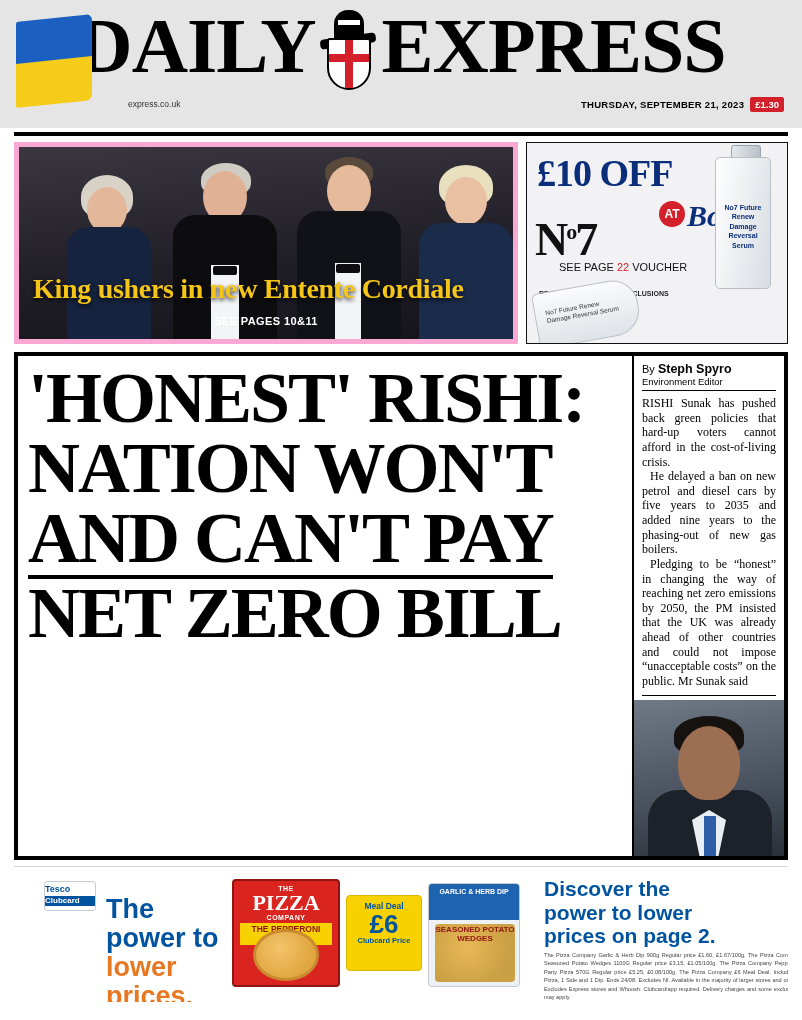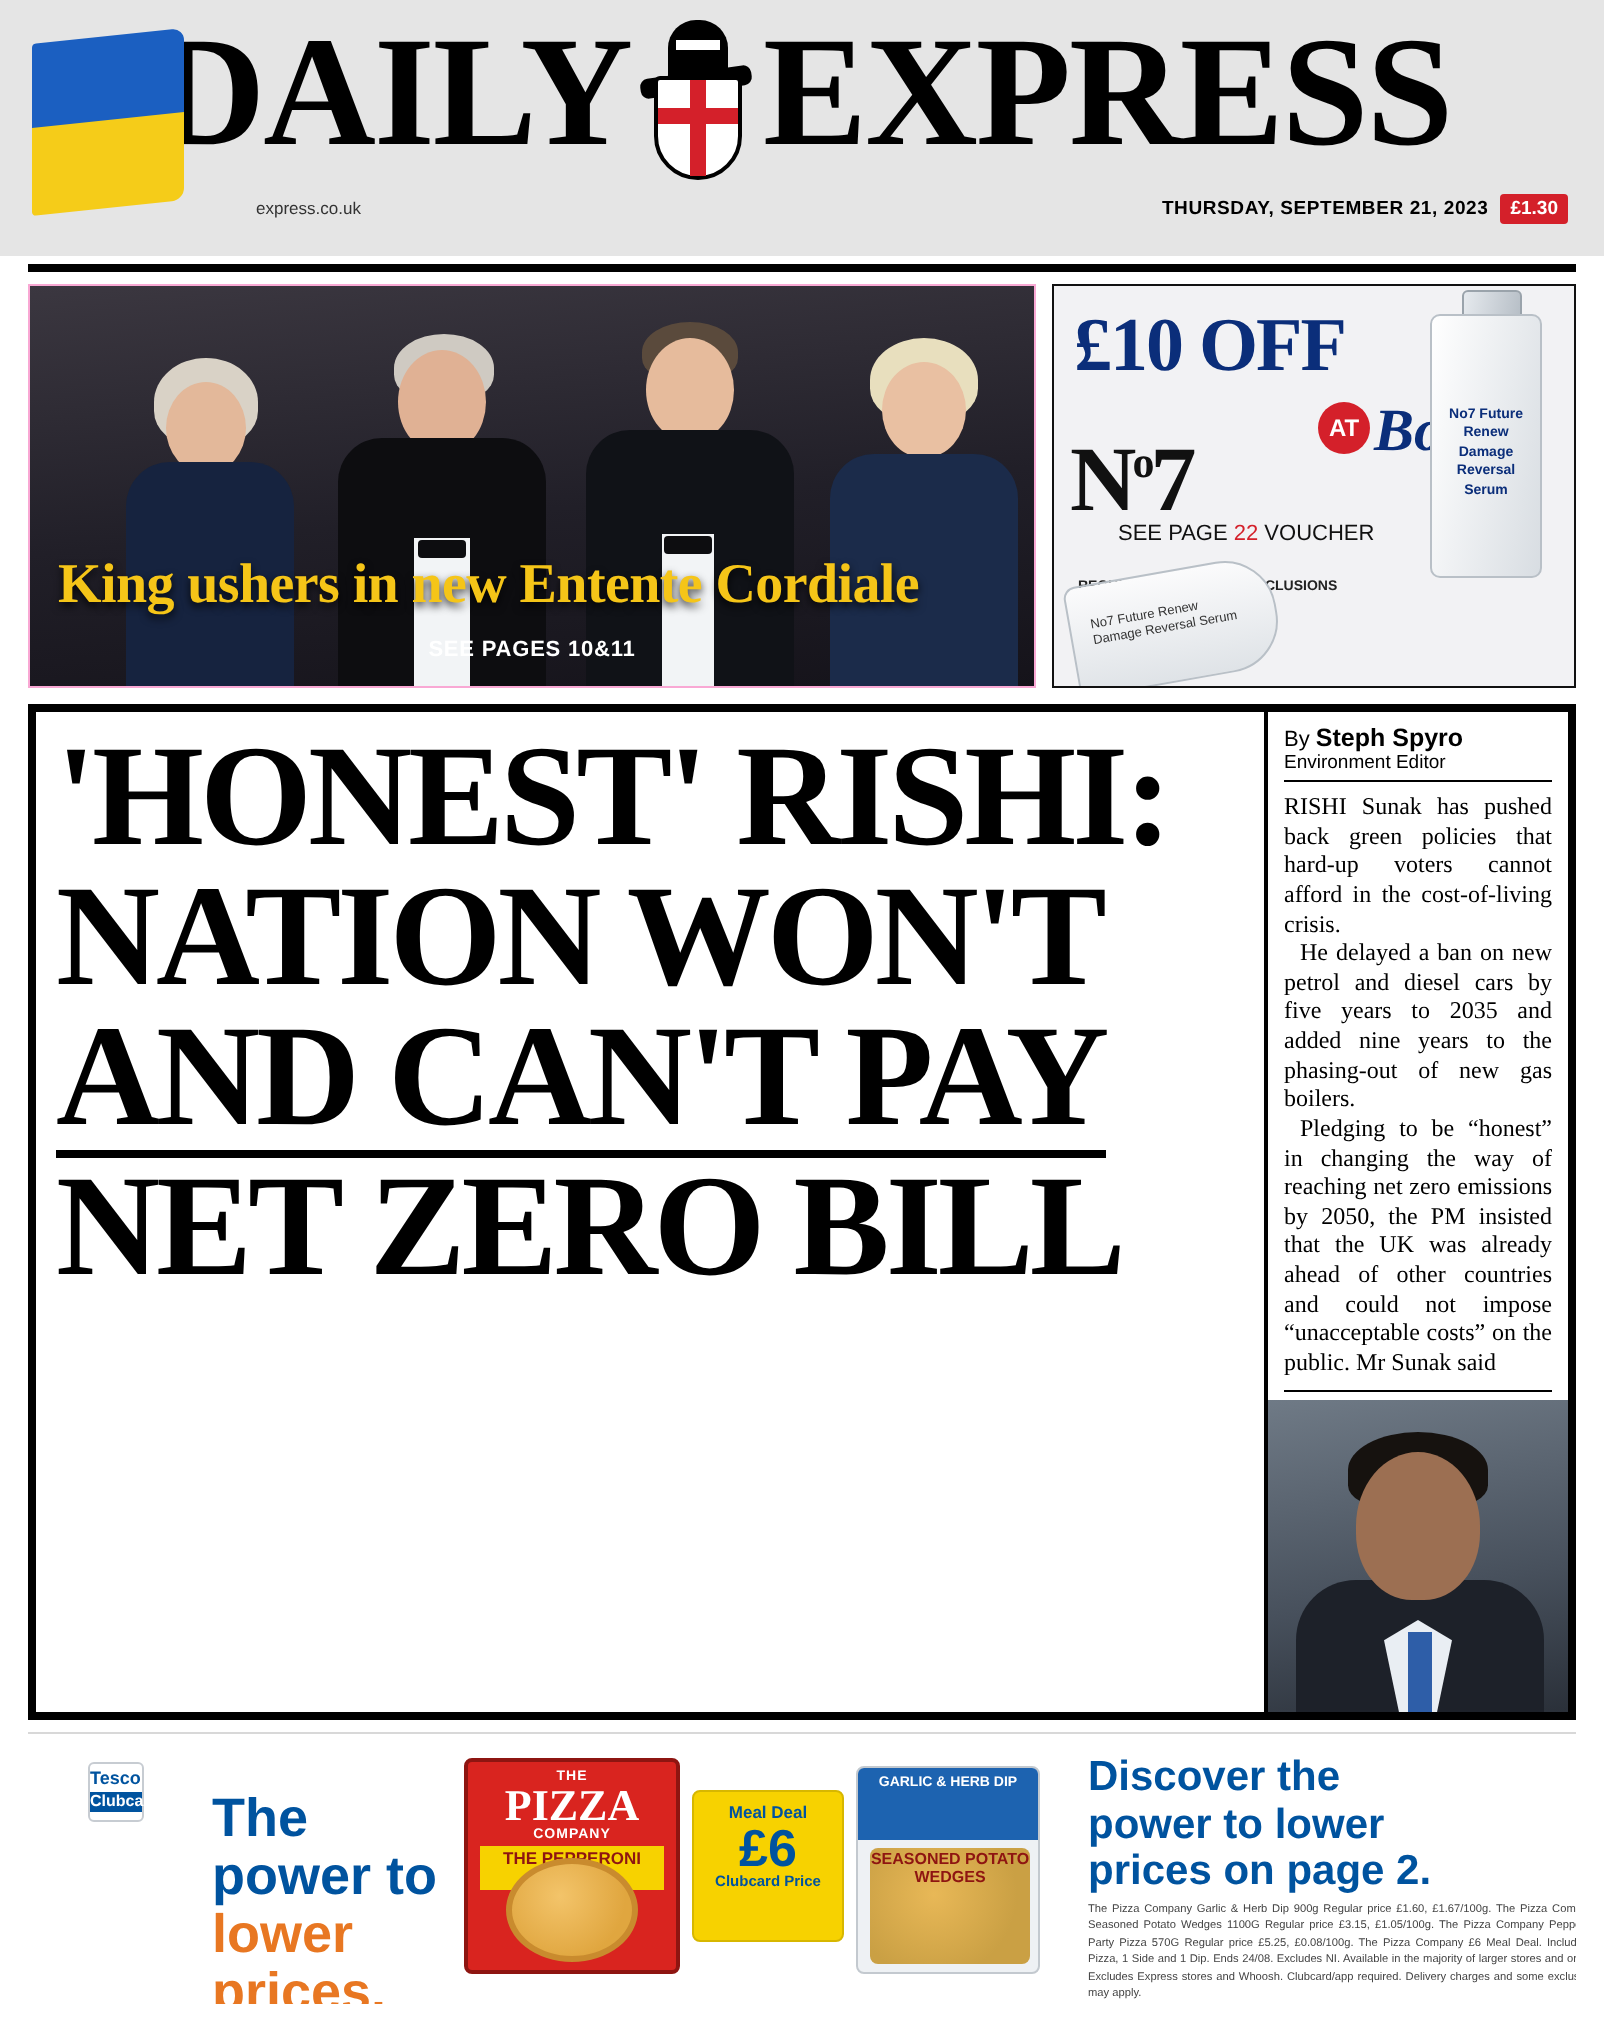--- a/index.html
+++ b/index.html
@@ -157,21 +157,21 @@
     display: flex;
     gap: 8px;
     margin: 6px 14px 0 14px;
     height: 202px;
   }
   .photo-panel {
     position: relative;
     flex: 0 0 504px;
     background: #000000;
     overflow: hidden;
-    border: 1px solid #f9a8d4;
+    border: 5px solid #f9a8d4;
   }
   .photo-bg {
     position: absolute; inset: 0;
     background: linear-gradient(175deg,#3b3740 0%,#211f28 55%,#15131a 100%);
   }
   .figure {
     position: absolute;
     bottom: 0;
   }
   .fig-body { position: absolute; bottom: 0; border-radius: 22px 22px 0 0; }
@@ -418,21 +418,21 @@
     position: relative;
     margin: 6px 14px 0 14px;
     height: 136px;
     background: #ffffff;
     border-top: 1px solid #d8d8d8;
     overflow: hidden;
   }
   .tesco-logo {
     position: absolute;
     left: 30px; top: 14px;
-    width: 28px; height: 30px;
+    width: 52px; height: 30px;
     background: #ffffff;
     border: 1px solid #c7ccd2;
     border-radius: 3px;
     text-align: left;
     line-height: 1.0;
     padding-top: 3px;
   }
   .tesco-logo .t1 { display:block; font-size: 9px; font-weight: bold; color: #00539f; }
   .tesco-logo .t2 { display:block; font-size: 8px; font-weight: bold; color: #fff; background:#00539f; margin-top:2px; padding:1px 0; }
   .tesco-power {

